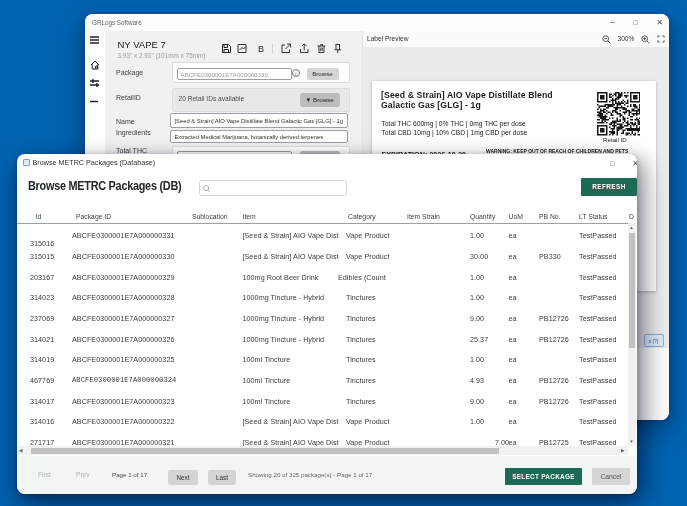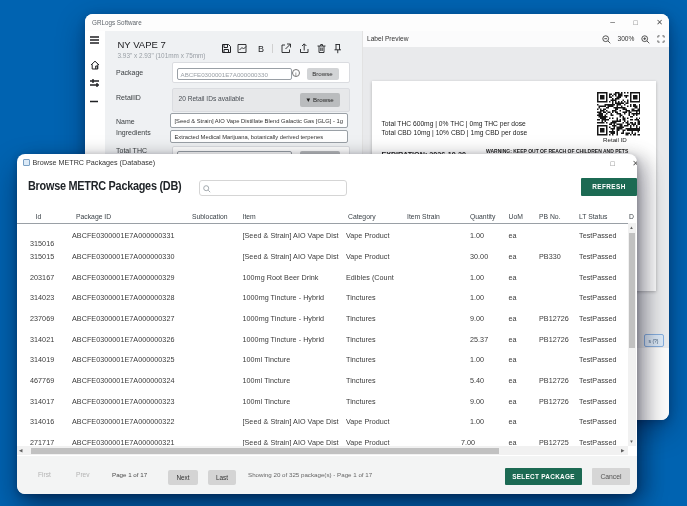--- a/index.html
+++ b/index.html
@@ -143,20 +143,21 @@
         <circle cx="3.7" cy="3.7" r="2.9" stroke="#444" fill="none" stroke-width=".9"></circle>
         <path d="M6 6l2.3 2.3M2.3 3.7h2.8M3.7 2.3v2.8" stroke="#444" stroke-width=".9"></path>
       </svg>
     <svg class="abs" style="left:294px; top:3.8px;" width="8" height="8" viewBox="0 0 9 9">
         <path d="M1 3V1h2M6 1h2v2M8 6v2H6M3 8H1V6" stroke="#444" fill="none" stroke-width=".9"></path>
       </svg>
   </div>
   <div id="bw-prevbody" class="abs"></div>
   <div id="bw-prevfoot" class="abs"></div>
   <div id="label" class="abs">
+    <div class="lbl-title">[Seed &amp; Strain] AIO Vape Distillate Blend<br>Galactic Gas [GLG] - 1g</div>
     <div class="lbl-thc">Total THC 600mg | 0% THC | 0mg THC per dose<br>Total CBD 10mg | 10% CBD | 1mg CBD per dose</div>
     <div class="lbl-exp">EXPIRATION: 2026-10-20</div>
     <div class="lbl-warn">WARNING: KEEP OUT OF REACH OF CHILDREN AND PETS</div>
     <div id="qr"><svg width="43.5" height="43.5" viewBox="0 0 43.5 43.5">
           <path fill="#161616" d="M0 0h10.5v1.5h-10.5zM18 0h4.5v1.5h-4.5zM24 0h1.5v1.5h-1.5zM27 0h1.5v1.5h-1.5zM30 0h1.5v1.5h-1.5zM33 0h10.5v1.5h-10.5zM0 1.5h1.5v1.5h-1.5zM9 1.5h1.5v1.5h-1.5zM12 1.5h3v1.5h-3zM16.5 1.5h3v1.5h-3zM21 1.5h4.5v1.5h-4.5zM33 1.5h1.5v1.5h-1.5zM42 1.5h1.5v1.5h-1.5zM0 3h1.5v1.5h-1.5zM3 3h4.5v1.5h-4.5zM9 3h1.5v1.5h-1.5zM12 3h1.5v1.5h-1.5zM15 3h1.5v1.5h-1.5zM18 3h1.5v1.5h-1.5zM21 3h4.5v1.5h-4.5zM27 3h4.5v1.5h-4.5zM33 3h1.5v1.5h-1.5zM36 3h4.5v1.5h-4.5zM42 3h1.5v1.5h-1.5zM0 4.5h1.5v1.5h-1.5zM3 4.5h4.5v1.5h-4.5zM9 4.5h1.5v1.5h-1.5zM12 4.5h3v1.5h-3zM19.5 4.5h4.5v1.5h-4.5zM28.5 4.5h1.5v1.5h-1.5zM33 4.5h1.5v1.5h-1.5zM36 4.5h4.5v1.5h-4.5zM42 4.5h1.5v1.5h-1.5zM0 6h1.5v1.5h-1.5zM3 6h4.5v1.5h-4.5zM9 6h1.5v1.5h-1.5zM15 6h1.5v1.5h-1.5zM18 6h4.5v1.5h-4.5zM33 6h1.5v1.5h-1.5zM36 6h4.5v1.5h-4.5zM42 6h1.5v1.5h-1.5zM0 7.5h1.5v1.5h-1.5zM9 7.5h1.5v1.5h-1.5zM13.5 7.5h6v1.5h-6zM25.5 7.5h1.5v1.5h-1.5zM30 7.5h1.5v1.5h-1.5zM33 7.5h1.5v1.5h-1.5zM42 7.5h1.5v1.5h-1.5zM0 9h10.5v1.5h-10.5zM12 9h1.5v1.5h-1.5zM15 9h1.5v1.5h-1.5zM18 9h1.5v1.5h-1.5zM21 9h1.5v1.5h-1.5zM24 9h1.5v1.5h-1.5zM27 9h1.5v1.5h-1.5zM30 9h1.5v1.5h-1.5zM33 9h10.5v1.5h-10.5zM15 10.5h1.5v1.5h-1.5zM18 10.5h9v1.5h-9zM28.5 10.5h3v1.5h-3zM0 12h1.5v1.5h-1.5zM7.5 12h10.5v1.5h-10.5zM19.5 12h4.5v1.5h-4.5zM27 12h1.5v1.5h-1.5zM33 12h1.5v1.5h-1.5zM36 12h3v1.5h-3zM42 12h1.5v1.5h-1.5zM1.5 13.5h7.5v1.5h-7.5zM10.5 13.5h6v1.5h-6zM19.5 13.5h1.5v1.5h-1.5zM24 13.5h1.5v1.5h-1.5zM30 13.5h1.5v1.5h-1.5zM33 13.5h1.5v1.5h-1.5zM36 13.5h4.5v1.5h-4.5zM42 13.5h1.5v1.5h-1.5zM1.5 15h1.5v1.5h-1.5zM9 15h3v1.5h-3zM16.5 15h12v1.5h-12zM37.5 15h3v1.5h-3zM42 15h1.5v1.5h-1.5zM0 16.5h1.5v1.5h-1.5zM3 16.5h1.5v1.5h-1.5zM6 16.5h3v1.5h-3zM18 16.5h3v1.5h-3zM25.5 16.5h4.5v1.5h-4.5zM34.5 16.5h3v1.5h-3zM40.5 16.5h3v1.5h-3zM3 18h4.5v1.5h-4.5zM9 18h1.5v1.5h-1.5zM15 18h4.5v1.5h-4.5zM22.5 18h1.5v1.5h-1.5zM28.5 18h4.5v1.5h-4.5zM34.5 18h9v1.5h-9zM0 19.5h4.5v1.5h-4.5zM6 19.5h3v1.5h-3zM10.5 19.5h3v1.5h-3zM15 19.5h1.5v1.5h-1.5zM18 19.5h3v1.5h-3zM25.5 19.5h4.5v1.5h-4.5zM31.5 19.5h3v1.5h-3zM39 19.5h1.5v1.5h-1.5zM42 19.5h1.5v1.5h-1.5zM1.5 21h4.5v1.5h-4.5zM9 21h1.5v1.5h-1.5zM13.5 21h1.5v1.5h-1.5zM19.5 21h4.5v1.5h-4.5zM27 21h1.5v1.5h-1.5zM31.5 21h1.5v1.5h-1.5zM34.5 21h9v1.5h-9zM0 22.5h6v1.5h-6zM7.5 22.5h1.5v1.5h-1.5zM13.5 22.5h3v1.5h-3zM22.5 22.5h3v1.5h-3zM31.5 22.5h1.5v1.5h-1.5zM36 22.5h1.5v1.5h-1.5zM39 22.5h1.5v1.5h-1.5zM1.5 24h9v1.5h-9zM22.5 24h1.5v1.5h-1.5zM25.5 24h1.5v1.5h-1.5zM33 24h3v1.5h-3zM3 25.5h6v1.5h-6zM12 25.5h1.5v1.5h-1.5zM15 25.5h1.5v1.5h-1.5zM19.5 25.5h1.5v1.5h-1.5zM25.5 25.5h3v1.5h-3zM30 25.5h1.5v1.5h-1.5zM39 25.5h1.5v1.5h-1.5zM42 25.5h1.5v1.5h-1.5zM0 27h3v1.5h-3zM4.5 27h7.5v1.5h-7.5zM19.5 27h1.5v1.5h-1.5zM22.5 27h1.5v1.5h-1.5zM25.5 27h3v1.5h-3zM33 27h3v1.5h-3zM37.5 27h4.5v1.5h-4.5zM4.5 28.5h1.5v1.5h-1.5zM7.5 28.5h1.5v1.5h-1.5zM15 28.5h9v1.5h-9zM27 28.5h1.5v1.5h-1.5zM30 28.5h1.5v1.5h-1.5zM40.5 28.5h3v1.5h-3zM0 30h7.5v1.5h-7.5zM9 30h1.5v1.5h-1.5zM13.5 30h6v1.5h-6zM25.5 30h1.5v1.5h-1.5zM28.5 30h3v1.5h-3zM33 30h3v1.5h-3zM37.5 30h1.5v1.5h-1.5zM40.5 30h3v1.5h-3zM12 31.5h3v1.5h-3zM16.5 31.5h1.5v1.5h-1.5zM19.5 31.5h6v1.5h-6zM30 31.5h3v1.5h-3zM34.5 31.5h4.5v1.5h-4.5zM40.5 31.5h3v1.5h-3zM0 33h10.5v1.5h-10.5zM15 33h4.5v1.5h-4.5zM22.5 33h3v1.5h-3zM27 33h4.5v1.5h-4.5zM33 33h1.5v1.5h-1.5zM36 33h1.5v1.5h-1.5zM39 33h1.5v1.5h-1.5zM0 34.5h1.5v1.5h-1.5zM9 34.5h1.5v1.5h-1.5zM12 34.5h1.5v1.5h-1.5zM16.5 34.5h1.5v1.5h-1.5zM19.5 34.5h7.5v1.5h-7.5zM33 34.5h1.5v1.5h-1.5zM39 34.5h1.5v1.5h-1.5zM42 34.5h1.5v1.5h-1.5zM0 36h1.5v1.5h-1.5zM3 36h4.5v1.5h-4.5zM9 36h1.5v1.5h-1.5zM13.5 36h4.5v1.5h-4.5zM19.5 36h6v1.5h-6zM28.5 36h15v1.5h-15zM0 37.5h1.5v1.5h-1.5zM3 37.5h4.5v1.5h-4.5zM9 37.5h1.5v1.5h-1.5zM15 37.5h1.5v1.5h-1.5zM19.5 37.5h3v1.5h-3zM25.5 37.5h3v1.5h-3zM30 37.5h13.5v1.5h-13.5zM0 39h1.5v1.5h-1.5zM3 39h4.5v1.5h-4.5zM9 39h1.5v1.5h-1.5zM12 39h6v1.5h-6zM19.5 39h1.5v1.5h-1.5zM25.5 39h1.5v1.5h-1.5zM34.5 39h1.5v1.5h-1.5zM40.5 39h1.5v1.5h-1.5zM0 40.5h1.5v1.5h-1.5zM9 40.5h1.5v1.5h-1.5zM13.5 40.5h4.5v1.5h-4.5zM19.5 40.5h1.5v1.5h-1.5zM24 40.5h3v1.5h-3zM28.5 40.5h4.5v1.5h-4.5zM34.5 40.5h1.5v1.5h-1.5zM37.5 40.5h1.5v1.5h-1.5zM0 42h10.5v1.5h-10.5zM12 42h1.5v1.5h-1.5zM15 42h1.5v1.5h-1.5zM19.5 42h1.5v1.5h-1.5zM28.5 42h3v1.5h-3zM33 42h1.5v1.5h-1.5zM36 42h3v1.5h-3zM40.5 42h3v1.5h-3z"></path>
         </svg></div>
     <div id="qrlabel">Retail ID</div>
   </div>
 
   <div class="abs" style="left:558.5px; top:319.5px; width:20px; height:13px; background:#dbe8f6; border:1px solid #86aede; border-radius:2px; font-size:5px; color:#44607e; text-align:center; line-height:12px;">s (?)</div>
@@ -202,21 +203,21 @@
     <div class="cell" style="left:56px; top:47px;">ABCFE0300001E7A000000330</div>
     <div class="cell" style="left:226.5px; top:47px;">[Seed &amp; Strain] AIO Vape Dist</div>
     <div class="cell" style="left:330px; top:47px;">Vape Product</div>
     <div class="cell" style="left:454px; top:47px;">30.00</div>
     <div class="cell" style="left:492.5px; top:47px;">ea</div>
     <div class="cell" style="left:523px; top:47px;">PB330</div>
     <div class="cell" style="left:563px; top:47px;">TestPassed</div>
     <div class="cell" style="left:14px; top:67.6px;">203167</div>
     <div class="cell" style="left:56px; top:67.6px;">ABCFE0300001E7A000000329</div>
     <div class="cell" style="left:226.5px; top:67.6px;">100mg Root Beer Drink</div>
-    <div class="cell" style="left:330px; top:67.6px;">Edibles (Count</div>
+    <div class="cell" style="left:322px; top:67.6px;">Edibles (Count</div>
     <div class="cell" style="left:454px; top:67.6px;">1.00</div>
     <div class="cell" style="left:492.5px; top:67.6px;">ea</div>
     <div class="cell" style="left:563px; top:67.6px;">TestPassed</div>
     <div class="cell" style="left:14px; top:88.3px;">314023</div>
     <div class="cell" style="left:56px; top:88.3px;">ABCFE0300001E7A000000328</div>
     <div class="cell" style="left:226.5px; top:88.3px;">1000mg Tincture - Hybrid</div>
     <div class="cell" style="left:330px; top:88.3px;">Tinctures</div>
     <div class="cell" style="left:454px; top:88.3px;">1.00</div>
     <div class="cell" style="left:492.5px; top:88.3px;">ea</div>
     <div class="cell" style="left:563px; top:88.3px;">TestPassed</div>
@@ -237,24 +238,24 @@
     <div class="cell" style="left:523px; top:129.6px;">PB12726</div>
     <div class="cell" style="left:563px; top:129.6px;">TestPassed</div>
     <div class="cell" style="left:14px; top:150.2px;">314019</div>
     <div class="cell" style="left:56px; top:150.2px;">ABCFE0300001E7A000000325</div>
     <div class="cell" style="left:226.5px; top:150.2px;">100ml Tincture</div>
     <div class="cell" style="left:330px; top:150.2px;">Tinctures</div>
     <div class="cell" style="left:454px; top:150.2px;">1.00</div>
     <div class="cell" style="left:492.5px; top:150.2px;">ea</div>
     <div class="cell" style="left:563px; top:150.2px;">TestPassed</div>
     <div class="cell" style="left:14px; top:170.9px;">467769</div>
-    <div class="cell" style="left:56px; top:170.9px;">ABCFE0300001E7A000000324</div>
+    <div class="cell" style="left:56px; top:170.9px;font-family:Liberation Mono, monospace;">ABCFE0300001E7A000000324</div>
     <div class="cell" style="left:226.5px; top:170.9px;">100ml Tincture</div>
     <div class="cell" style="left:330px; top:170.9px;">Tinctures</div>
-    <div class="cell" style="left:454px; top:170.9px;">5.40</div>
+    <div class="cell" style="left:454px; top:170.9px;">4.93</div>
     <div class="cell" style="left:492.5px; top:170.9px;">ea</div>
     <div class="cell" style="left:523px; top:170.9px;">PB12726</div>
     <div class="cell" style="left:563px; top:170.9px;">TestPassed</div>
     <div class="cell" style="left:14px; top:191.5px;">314017</div>
     <div class="cell" style="left:56px; top:191.5px;">ABCFE0300001E7A000000323</div>
     <div class="cell" style="left:226.5px; top:191.5px;">100ml Tincture</div>
     <div class="cell" style="left:330px; top:191.5px;">Tinctures</div>
     <div class="cell" style="left:454px; top:191.5px;">9.00</div>
     <div class="cell" style="left:492.5px; top:191.5px;">ea</div>
     <div class="cell" style="left:523px; top:191.5px;">PB12726</div>
@@ -263,21 +264,21 @@
     <div class="cell" style="left:56px; top:212.2px;">ABCFE0300001E7A000000322</div>
     <div class="cell" style="left:226.5px; top:212.2px;">[Seed &amp; Strain] AIO Vape Dist</div>
     <div class="cell" style="left:330px; top:212.2px;">Vape Product</div>
     <div class="cell" style="left:454px; top:212.2px;">1.00</div>
     <div class="cell" style="left:492.5px; top:212.2px;">ea</div>
     <div class="cell" style="left:563px; top:212.2px;">TestPassed</div>
     <div class="cell" style="left:14px; top:232.8px;">271717</div>
     <div class="cell" style="left:56px; top:232.8px;">ABCFE0300001E7A000000321</div>
     <div class="cell" style="left:226.5px; top:232.8px;">[Seed &amp; Strain] AIO Vape Dist</div>
     <div class="cell" style="left:330px; top:232.8px;">Vape Product</div>
-    <div class="cell" style="left:445px; top:232.8px;">7.00</div>
+    <div class="cell" style="left:479px; top:232.8px;">7.00</div>
     <div class="cell" style="left:492.5px; top:232.8px;">ea</div>
     <div class="cell" style="left:523px; top:232.8px;">PB12725</div>
     <div class="cell" style="left:563px; top:232.8px;">TestPassed</div>
     <div id="thead-line"></div>
     <div id="vsb">
       <div class="sbarrow" style="left:1.7px; top:2px;">▲</div>
       <div class="thumb"></div>
       <div class="sbarrow" style="left:1.7px; top:216px;">▼</div>
     </div>
     <div id="hsb">

